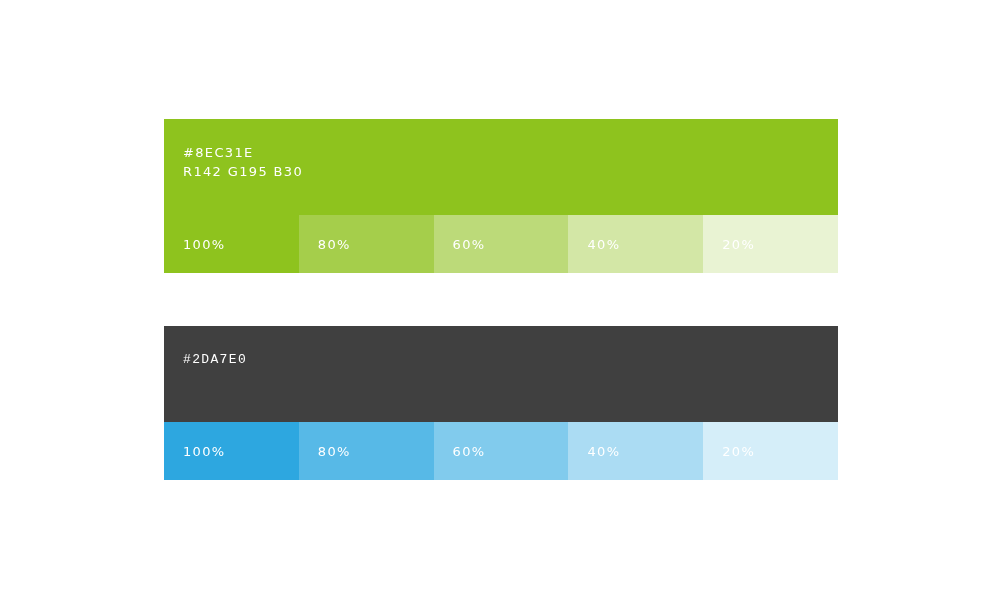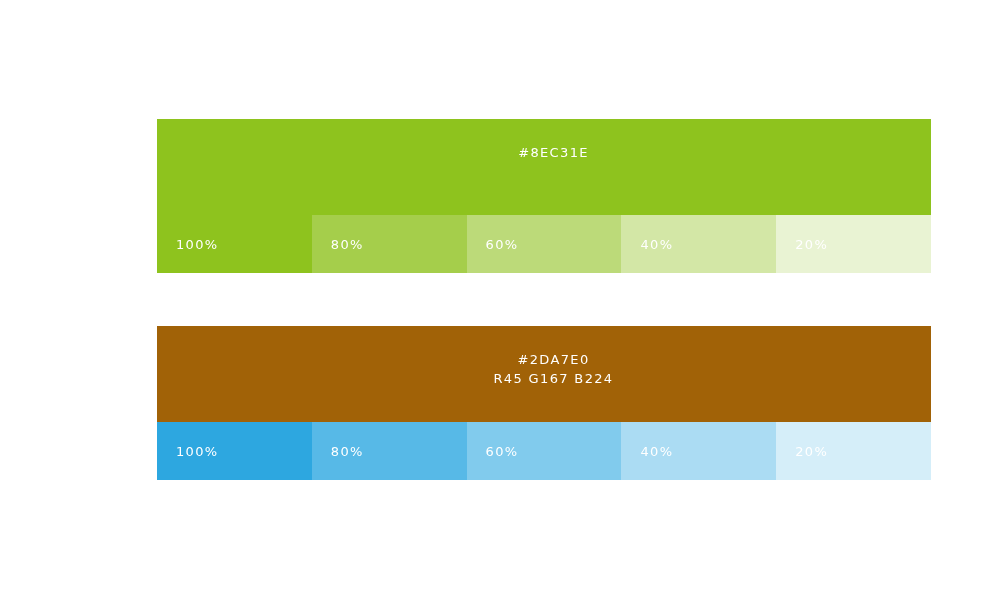--- a/index.html
+++ b/index.html
@@ -19,23 +19,22 @@
   #palette-board {
     position: absolute;
     left: 0;
     top: 0;
     width: 988px;
     height: 600px;
   }
 
   .palette-block {
     position: absolute;
-    left: 157px;
-    width: 774px;
-    text-align: center;
+    left: 164px;
+    width: 674px;
   }
 
   #palette-block-green { top: 119px; height: 154px; }
   #palette-block-blue  { top: 326px; height: 154px; }
 
   
   .block-header {
     position: absolute;
     left: 0;
     top: 0;
@@ -84,20 +83,21 @@
 </style>
 </head>
 <body style="background: rgb(255, 255, 255);">
 
 <div id="palette-board">
 
   <div class="palette-block" id="palette-block-green">
 
     <div class="block-header" style="background-color: rgb(142, 195, 30);">
       <span class="spec-line">#8EC31E</span>
+      <span class="spec-line">R142 G195 B30</span>
     </div>
 
     <div class="tint-strip">
       <div class="tint-cell" style="background-color: rgb(142, 195, 30);">
         <span class="tint-label" style="color: rgb(255, 255, 255);">100%</span>
       </div>
       <div class="tint-cell" style="background-color: rgb(165, 206, 75);">
         <span class="tint-label" style="color: rgb(255, 255, 255);">80%</span>
       </div>
       <div class="tint-cell" style="background-color: rgb(188, 218, 121);">
@@ -107,23 +107,22 @@
         <span class="tint-label" style="color: rgb(255, 255, 255);">40%</span>
       </div>
       <div class="tint-cell" style="background-color: rgb(233, 243, 211);">
         <span class="tint-label" style="color: rgb(255, 255, 255);">20%</span>
       </div>
     </div>
   </div>
 
   <div class="palette-block" id="palette-block-blue">
 
-    <div class="block-header" style="background-color: #a16207;">
+    <div class="block-header" style="background-color: #404040; font-family: Liberation Mono, monospace;">
       <span class="spec-line">#2DA7E0</span>
-      <span class="spec-line">R45 G167 B224</span>
     </div>
 
     <div class="tint-strip">
       <div class="tint-cell" style="background-color: rgb(45, 167, 224);">
         <span class="tint-label" style="color: rgb(255, 255, 255);">100%</span>
       </div>
       <div class="tint-cell" style="background-color: rgb(87, 185, 231);">
         <span class="tint-label" style="color: rgb(255, 255, 255);">80%</span>
       </div>
       <div class="tint-cell" style="background-color: rgb(129, 203, 237);">

